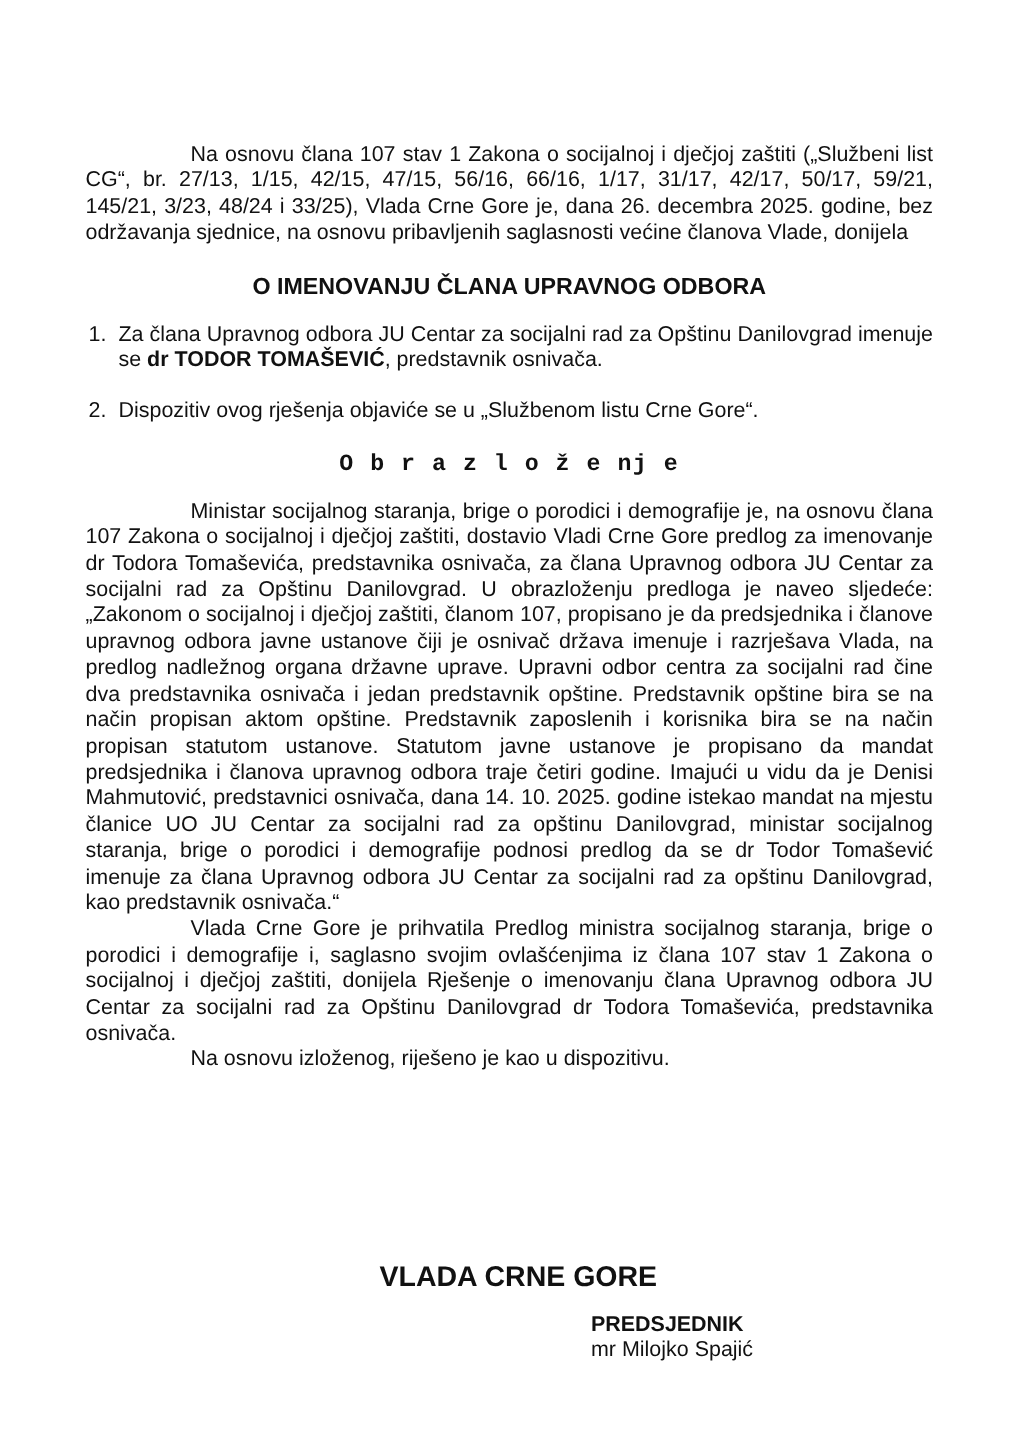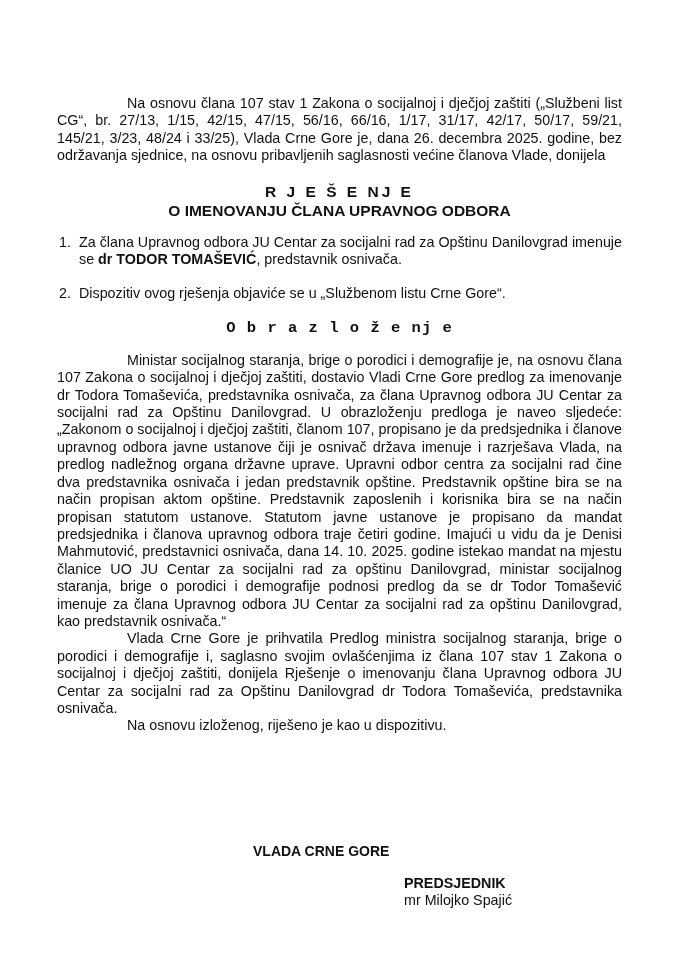--- a/index.html
+++ b/index.html
@@ -8,34 +8,33 @@
   .page { position: absolute; left: 57px; top: 95px; width: 565px; }
   p { margin: 0; }
   .just { text-align: justify; text-align-last: auto; }
   .indent { text-indent: 70px; }
   .title { text-align: center; font-weight: bold; font-size: 15.5px; line-height: 19px; }
   .title.spaced { letter-spacing: 3px; }
   .list { margin: 0; padding: 0; list-style: none; }
   .list li { position: relative; padding-left: 22px; }
   .list li .num { position: absolute; left: 2px; top: 0; }
   b { font-weight: bold; margin-top: 43px; }
-  .sig-gov { position: absolute; left: 253px; top: 843px; font-weight: bold; font-size: 14px; }
-  .sig-pres { position: absolute; left: 404px; top: 875px; }
+  .sig-gov { position: absolute; left: 253px; top: 843px; font-weight: bold; font-size: 19px; }
+  .sig-pres { position: absolute; left: 394px; top: 875px; }
   .sig-pres .role { font-weight: bold; }
 </style>
 </head>
 <body>
 
 <div class="page">
 
   <p class="just indent">Na osnovu člana 107 stav 1 Zakona o socijalnoj i dječjoj zaštiti („Službeni list CG“, br. 27/13, 1/15, 42/15, 47/15, 56/16, 66/16, 1/17, 31/17, 42/17, 50/17, 59/21, 145/21, 3/23, 48/24 i 33/25), Vlada Crne Gore je, dana 26. decembra 2025. godine, bez održavanja sjednice, na osnovu pribavljenih saglasnosti većine članova Vlade, donijela</p>
 
   <div style="height:17px"></div>
 
-  <p class="title spaced">R J E Š E NJ E</p>
   <p class="title">O IMENOVANJU ČLANA UPRAVNOG ODBORA</p>
 
   <div style="height:14px"></div>
 
   <ol class="list">
     <li class="just">
       <span class="num">1.</span>
       <span>Za člana Upravnog odbora JU Centar za socijalni rad za Opštinu Danilovgrad imenuje se </span><b>dr TODOR TOMAŠEVIĆ</b><span>, predstavnik osnivača.</span>
     </li>
     <li style="margin-top:17px">

